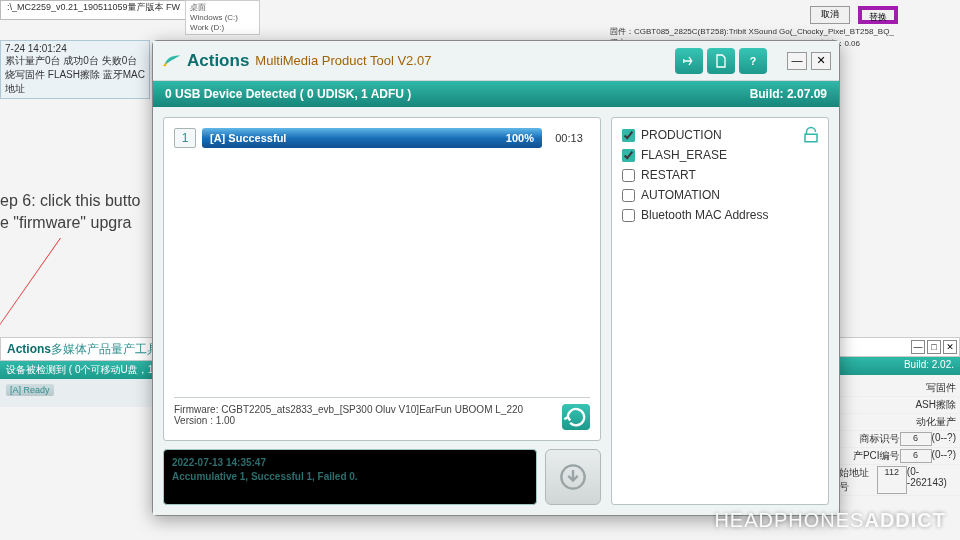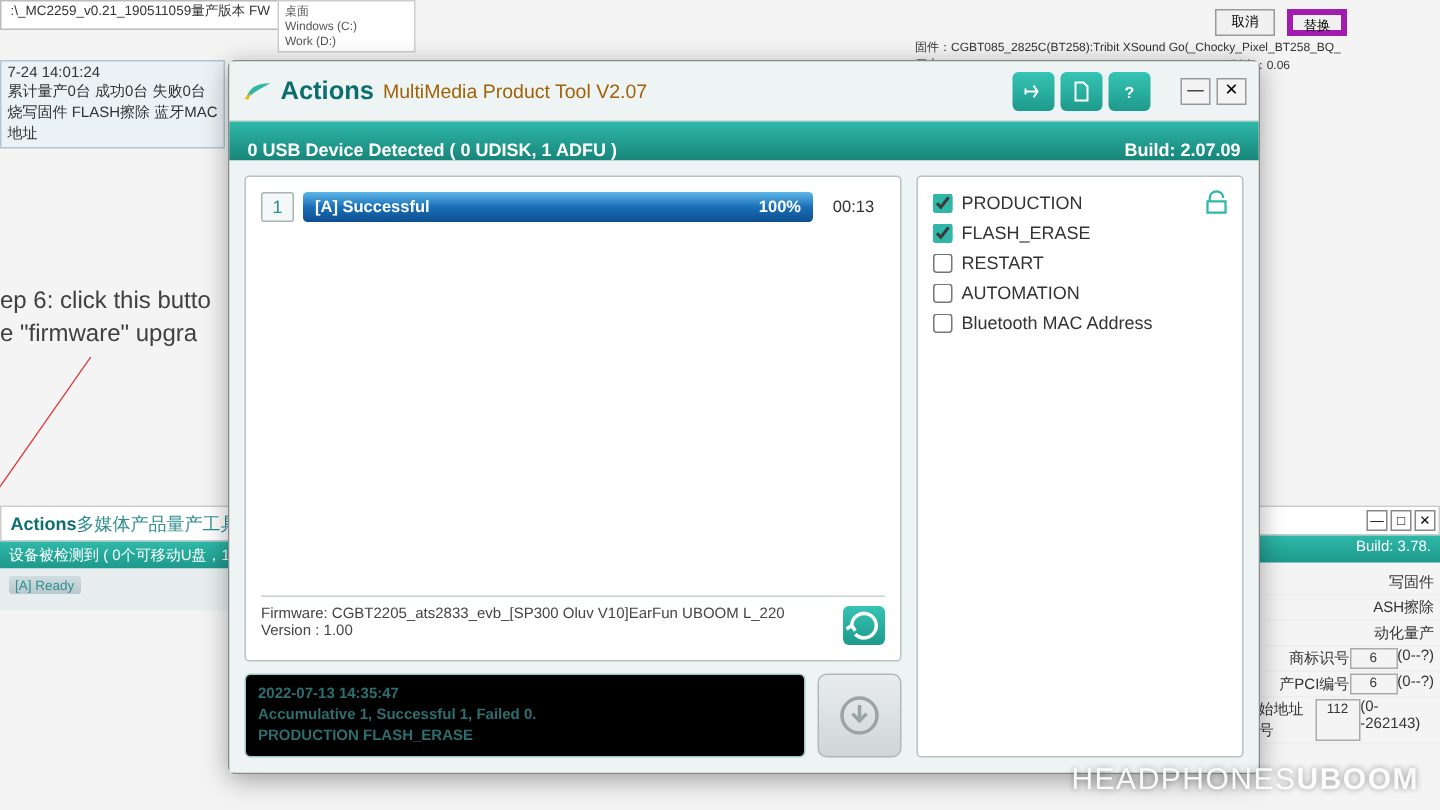--- a/index.html
+++ b/index.html
@@ -1,20 +1,20 @@
 <!DOCTYPE html>
 <html><head>
 <meta charset="utf-8">
 <style>
 * { box-sizing: border-box; margin: 0; padding: 0; font-family: "Segoe UI", Tahoma, Arial, sans-serif; }
 body { width: 960px; height: 540px; background: #f4f4f4; overflow: hidden; position: relative; }
 
 
 .bg-top-left { position: absolute; left: 0; top: 0; width: 260px; height: 20px; font-size: 9px; color: #333; padding-left: 6px; background: #fff; border: 1px solid #bbb; }
-.bg-top-folders { position: absolute; left: 185px; top: 0; width: 92px; height: 35px; background: #fff; border: 1px solid #ccc; font-size: 8px; color: #555; line-height: 10px; padding: 2px 4px; }
+.bg-top-folders { position: absolute; left: 185px; top: 0; width: 75px; height: 35px; background: #fff; border: 1px solid #ccc; font-size: 8px; color: #555; line-height: 10px; padding: 2px 4px; }
 .bg-top-left2 { position: absolute; left: 0; top: 40px; width: 150px; border: 1px solid #b0c8d6; background: #eaf2f6; font-size: 10px; color: #333; padding: 2px 4px; }
 .bg-top-right { position: absolute; right: 0; top: 0; width: 350px; height: 60px; }
 .bg-top-right .btn-red { position: absolute; right: 62px; top: 6px; width: 40px; height: 18px; border: 4px solid #a21caf; font-size: 9px; text-align: center; line-height: 14px; background: #f0f0f0; }
 .bg-top-right .btn-gray { position: absolute; right: 110px; top: 6px; width: 40px; height: 18px; border: 1px solid #999; font-size: 9px; text-align: center; line-height: 14px; background: #f0f0f0; }
 .bg-top-right .txt { position: absolute; right: 60px; top: 26px; font-size: 8px; color: #333; }
 .bg-top-right .txt2 { position: absolute; right: 100px; top: 38px; font-size: 8px; color: #333; }
 .bg-top-right .dl { position: absolute; right: 124px; top: 55px; width: 20px; height: 20px; background: #2fb8a8; border-radius: 3px; color: #fff; text-align:center; line-height:20px;}
 
 .bg-step6 { position: absolute; left: 0; top: 190px; font-size: 16px; color: #404040; line-height: 22px; }
 .red-line1 { position: absolute; left: 60px; top: 238px; width: 100px; height: 140px; border-left: 1px solid #d33; transform: skewX(-35deg); transform-origin: top left;}
@@ -47,21 +47,21 @@
 .aw-logo { display: flex; align-items: center; gap: 4px; }
 .aw-logo svg { width: 22px; height: 22px; }
 .aw-logo-text { font-size: 17px; font-weight: bold; color: #0d6e6e; }
 .aw-subtitle { font-size: 13px; color: #a16207; margin-left: 6px; }
 .aw-toolbar-btns { margin-left: auto; display: flex; gap: 4px; margin-right: 20px; }
 .aw-tbtn { width: 28px; height: 26px; background: linear-gradient(#36c4b4,#1d9a8c); border-radius: 4px; color: #fff; display:flex;align-items:center;justify-content:center; cursor:pointer;}
 .aw-tbtn svg{width:16px;height:16px;fill:#fff;}
 .aw-winctrl { display:flex; gap:4px;}
 .aw-winctrl span { width: 20px; height: 18px; border: 1px solid #999; background: #f4f4f4; font-size: 11px; text-align: center; line-height: 15px; cursor:pointer;}
 
-.aw-statusbar { height: 26px; background: linear-gradient(#2fb8a8,#17857a); color: #fff; font-size: 12px; font-weight: bold; display: flex; align-items: flex-end; justify-content: space-between; padding: 0 12px; }
+.aw-statusbar { height: 26px; background: linear-gradient(#2fb8a8,#17857a); color: #fff; font-size: 12px; font-weight: bold; display: flex; align-items: center; justify-content: space-between; padding: 0 12px; }
 
 .aw-body { flex: 1; display: flex; padding: 10px; gap: 10px; background:#eef4f4;}
 
 .aw-left { flex: 1; display: flex; flex-direction: column; gap: 8px; }
 .aw-devices { flex: 1; background: #fff; border: 1px solid #b8c4c4; border-radius: 3px; padding: 10px; display:flex; flex-direction:column;}
 .aw-device-row { display: flex; align-items: center; gap: 6px; }
 .aw-device-num { width: 22px; height: 20px; border: 1px solid #a8b4b4; background: #f4f8f8; color:#2f8f8f; text-align: center; font-size: 12px; line-height: 18px; border-radius:2px;}
 .aw-progress { flex: 1; height: 20px; background: linear-gradient(180deg,#5fb8e8,#1a6fb8 50%,#0e4f90); border-radius: 3px; display: flex; align-items: center; padding: 0 8px; color: #fff; font-size: 11px; font-weight: bold; position:relative;}
 .aw-progress .pct { margin-left: auto; }
 .aw-time { width: 42px; text-align: center; font-size: 11px; color:#333;}
@@ -120,21 +120,21 @@
     <div class="row-ready">[A] Ready</div>
   </div>
 </div>
 
 <div class="bg-right-window">
   <div class="wb">
     <span>—</span>
     <span>□</span>
     <span>✕</span>
   </div>
-  <div class="bar">Build: 3.78.</div>
+  <div class="bar">Build: 2.02.</div>
 </div>
 <div class="bg-right-fields">
   <div>
       <span>写固件</span>
     </div>
   <div>
       <span>ASH擦除</span>
     </div>
   <div>
       <span>动化量产</span>
@@ -215,21 +215,20 @@
             <svg viewBox="0 0 24 24">
                 <path d="M5 12a7 7 0 1 1 2 5 M5 12l-3 2 M5 12l2 3" stroke="#fff" stroke-width="2" fill="none"></path>
               </svg>
           </div>
         </div>
       </div>
       <div class="aw-bottom-row">
         <div class="aw-log">
           <div>2022-07-13 14:35:47</div>
           <div>Accumulative 1, Successful 1, Failed 0.</div>
-          <div>PRODUCTION FLASH_ERASE</div>
         </div>
         <div class="aw-download-btn">
           <svg viewBox="0 0 24 24">
               <circle cx="12" cy="12" r="10" fill="none" stroke="#9aa4a4" stroke-width="2"></circle>
               <path d="M12 6v8 M8 11l4 4 4-4" stroke="#9aa4a4" stroke-width="2" fill="none"></path>
             </svg>
         </div>
       </div>
     </div>
 
@@ -257,14 +256,14 @@
       </label>
       <label class="aw-opt">
         <input type="checkbox" style="">
         <span>Bluetooth MAC Address</span>
       </label>
     </div>
   </div>
 </div>
 
 <div class="watermark">
-  <span>HEADPHONES</span><b>UBOOM</b>
+  <span>HEADPHONES</span><b>ADDICT</b>
 </div>
 
 </body></html>

